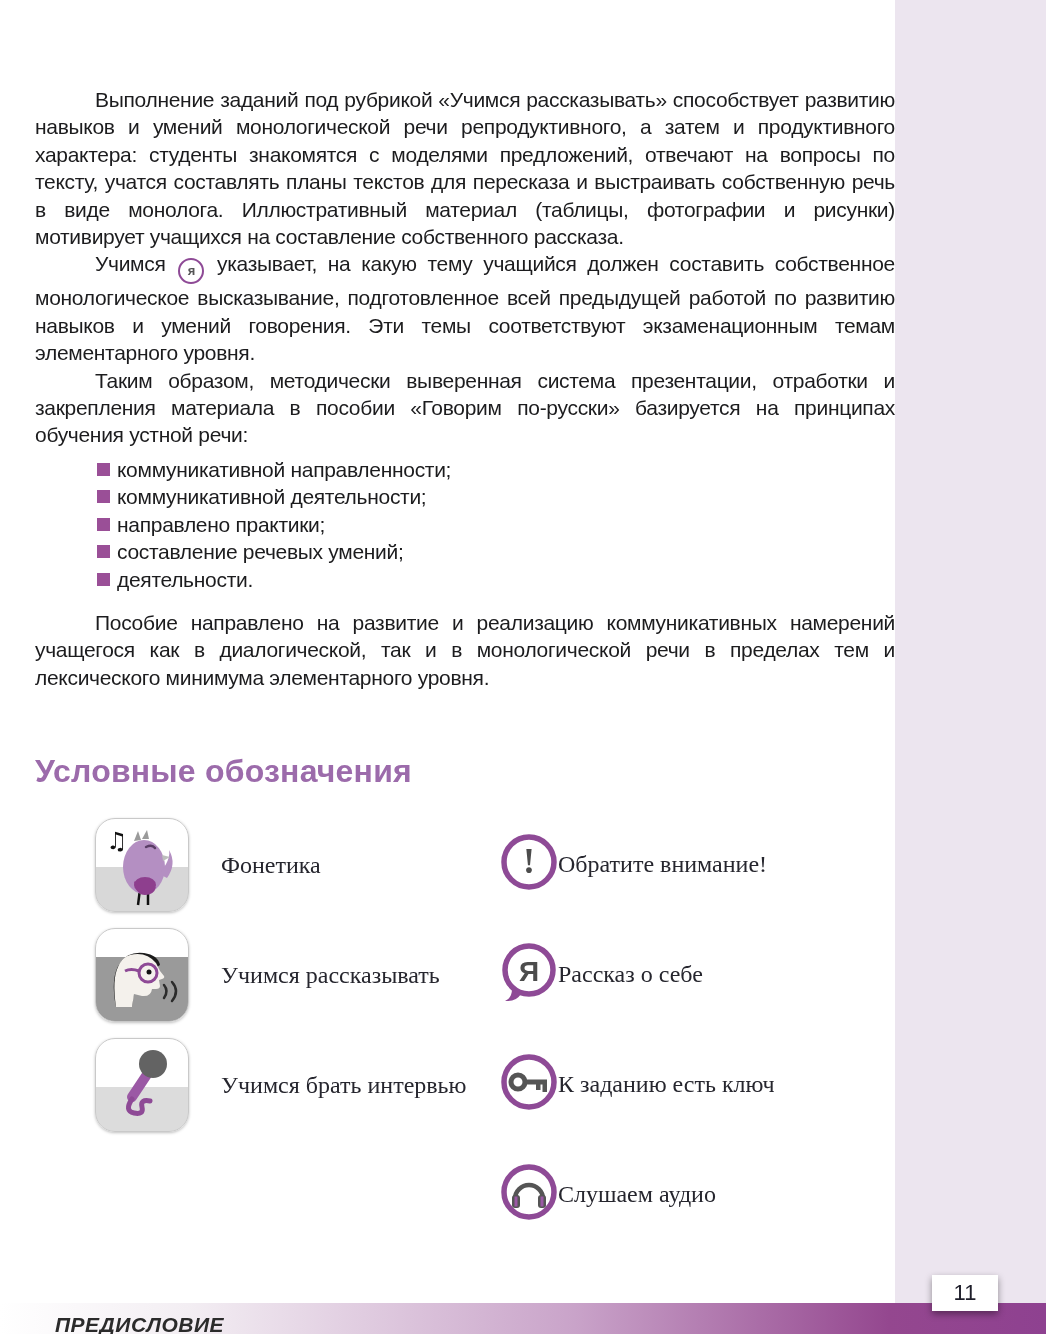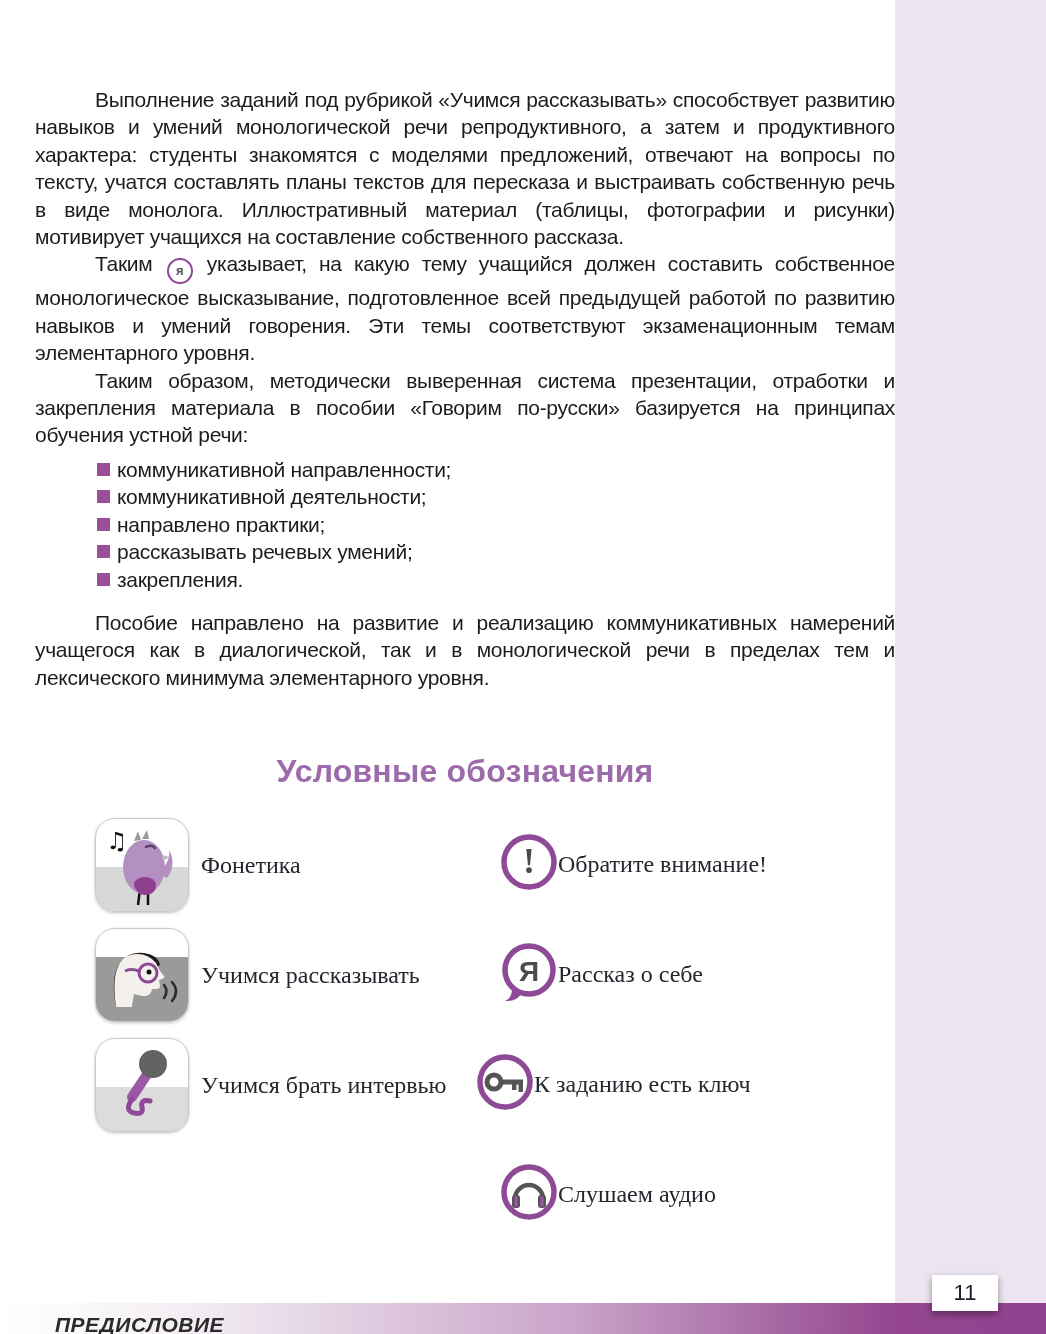--- a/index.html
+++ b/index.html
@@ -30,34 +30,34 @@
   .bullets li{
     font-size:21px;line-height:27.4px;color:#1c1c1e;letter-spacing:-0.3px;
     padding-left:62px;position:relative;font-weight:500;
   }
   .bullets li .sq{
     position:absolute;left:62px;top:7px;width:13px;height:13px;
     background:#9a4f97;display:inline-block;
   }
   .bullets li .bl{padding-left:20px;display:inline-block;}
   .legend-title{
-    margin:62px 0 0 0;text-align:center;font-size:32px;font-weight:bold;
+    margin:62px 0 0 0;text-align:left;font-size:32px;font-weight:bold;
     color:#9c6bab;letter-spacing:0.2px;
   }
   .legend{position:relative;height:440px;margin-top:28px;}
   .legend-row{position:absolute;display:flex;align-items:center;}
   .tile{
     width:92px;height:92px;border-radius:20px;overflow:hidden;
     border:1px solid #c9c9c9;box-shadow:0 1px 3px rgba(0,0,0,0.25);
     position:relative;flex:0 0 auto;
   }
   .tile svg{position:absolute;left:0;top:0;}
   .tile-label{
     font-family:"Liberation Serif",serif;font-size:24px;color:#26262e;
-    margin-left:12px;
+    margin-left:32px;
   }
   .circle-label{
     font-family:"Liberation Serif",serif;font-size:24px;color:#26262e;
   }
   .cicon{width:58px;height:62px;flex:0 0 auto;position:relative;}
   .footer-bar{
     position:absolute;left:0;bottom:0;width:1046px;height:31px;z-index:2;
     background:linear-gradient(to right,#ffffff 0%,#f3eef3 18%,#c9a3c9 55%,#94478f 85%,#8e4190 100%);
   }
   .footer-label{
@@ -74,31 +74,31 @@
 </style>
 </head>
 <body>
 
 <div class="side-strip"></div>
 
 <div class="content">
 
   <p class="para indent">Выполнение заданий под рубрикой «Учимся рассказывать» способствует развитию навыков и умений монологической речи репродуктивного, а затем и продуктивного характера: студенты знакомятся с моделями предложений, отвечают на вопросы по тексту, учатся составлять планы текстов для пересказа и выстраивать собственную речь в виде монолога. Иллюстративный материал (таблицы, фотографии и рисунки) мотивирует учащихся на составление собственного рассказа.</p>
 
-  <p class="para indent"><span>Таким</span> <span class="inline-ya">я</span> <span>указывает, на какую тему учащийся должен составить собственное монологическое высказывание, подготовленное всей предыдущей работой по развитию навыков и умений говорения. Эти темы соответствуют экзаменационным темам элементарного уровня.</span></p>
+  <p class="para indent"><span>Учимся</span> <span class="inline-ya">я</span> <span>указывает, на какую тему учащийся должен составить собственное монологическое высказывание, подготовленное всей предыдущей работой по развитию навыков и умений говорения. Эти темы соответствуют экзаменационным темам элементарного уровня.</span></p>
 
   <p class="para indent">Таким образом, методически выверенная система презентации, отработки и закрепления материала в пособии «Говорим по-русски» базируется на принципах обучения устной речи:</p>
 
   <ul class="bullets">
     <li><span class="sq"></span><span class="bl">коммуникативной направленности;</span></li>
     <li><span class="sq"></span></li>
     <li><span class="sq"></span><span class="bl">коммуникативной деятельности;</span></li>
     <li><span class="sq"></span><span class="bl">направлено практики;</span></li>
-    <li><span class="sq"></span><span class="bl">рассказывать речевых умений;</span></li>
-    <li><span class="sq"></span><span class="bl">закрепления.</span></li>
+    <li><span class="sq"></span><span class="bl">составление речевых умений;</span></li>
+    <li><span class="sq"></span><span class="bl">деятельности.</span></li>
   </ul>
 
   <p class="para indent">Пособие направлено на развитие и реализацию коммуникативных намерений учащегося как в диалогической, так и в монологической речи в пределах тем и лексического минимума элементарного уровня.</p>
 
   <h2 class="legend-title">Условные обозначения</h2>
 
   <div class="legend">
 
     <div class="legend-row" style="left:60px;top:0px;">
       <div class="tile" style="background:linear-gradient(#ffffff 0 52%, #d8d8d8 52% 100%);">
@@ -160,21 +160,21 @@
       <div class="cicon">
         <svg width="58" height="62" viewBox="0 0 58 62">
           <circle cx="29" cy="27" r="24" fill="#fff" stroke="#8e4a96" stroke-width="5.5"></circle>
           <path d="M12 46 q0 9 -7 12 q11 1 16 -7 z" fill="#8e4a96"></path>
           <text x="29" y="38" font-size="28" font-weight="bold" fill="#4c4c4c" text-anchor="middle" font-family="Liberation Sans, sans-serif">Я</text>
         </svg>
       </div>
       <div class="circle-label">Рассказ о себе</div>
     </div>
 
-    <div class="legend-row" style="left:441px;top:235px;">
+    <div class="legend-row" style="left:465px;top:235px;">
       <div class="cicon">
         <svg width="58" height="62" viewBox="0 0 58 62">
           <circle cx="29" cy="29" r="25" fill="#fff" stroke="#8e4a96" stroke-width="5.5"></circle>
           <circle cx="18" cy="29" r="7" fill="none" stroke="#555" stroke-width="5"></circle>
           <rect x="25" y="26.5" width="22" height="5" fill="#555"></rect>
           <rect x="36" y="31" width="4.5" height="6" fill="#555"></rect>
           <rect x="42.5" y="31" width="4.5" height="8" fill="#555"></rect>
         </svg>
       </div>
       <div class="circle-label">К заданию есть ключ</div>

